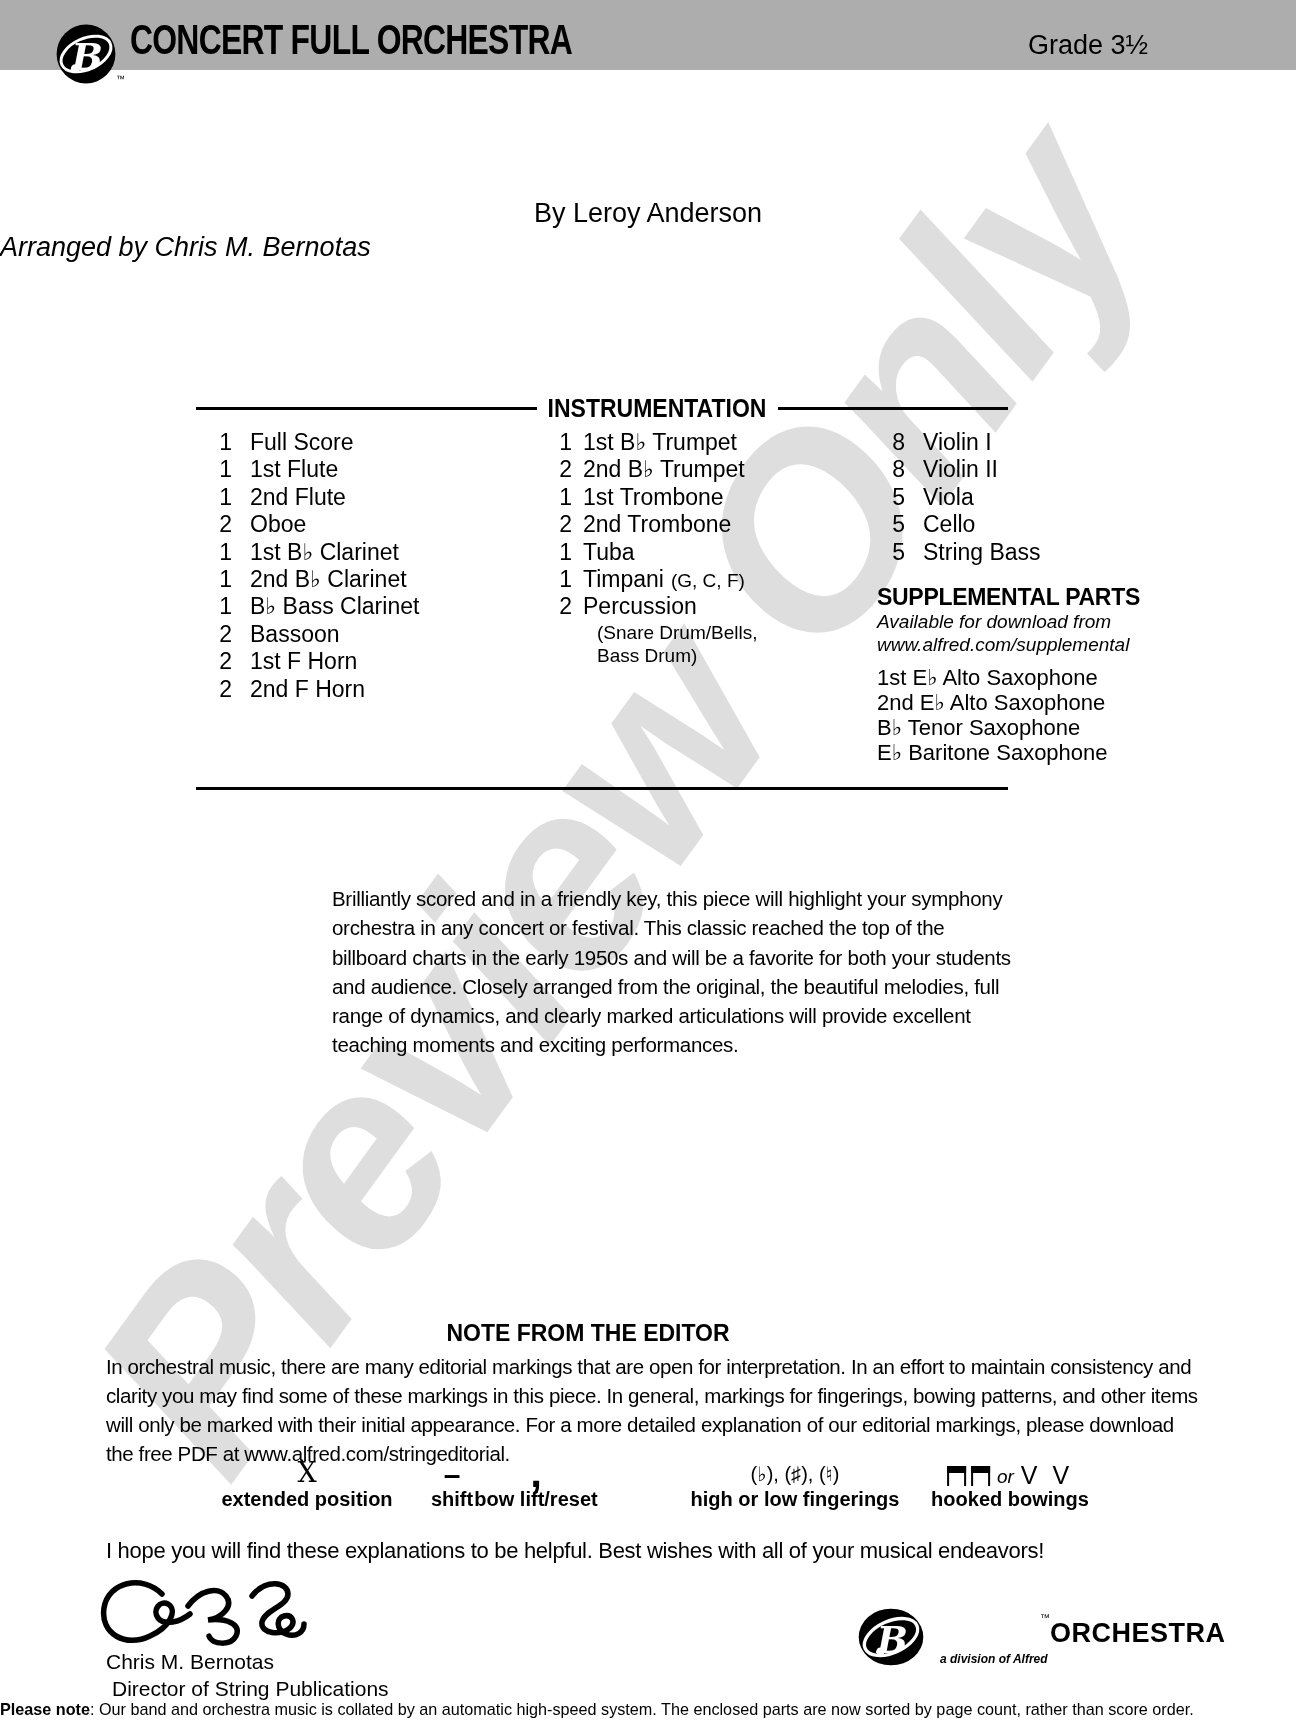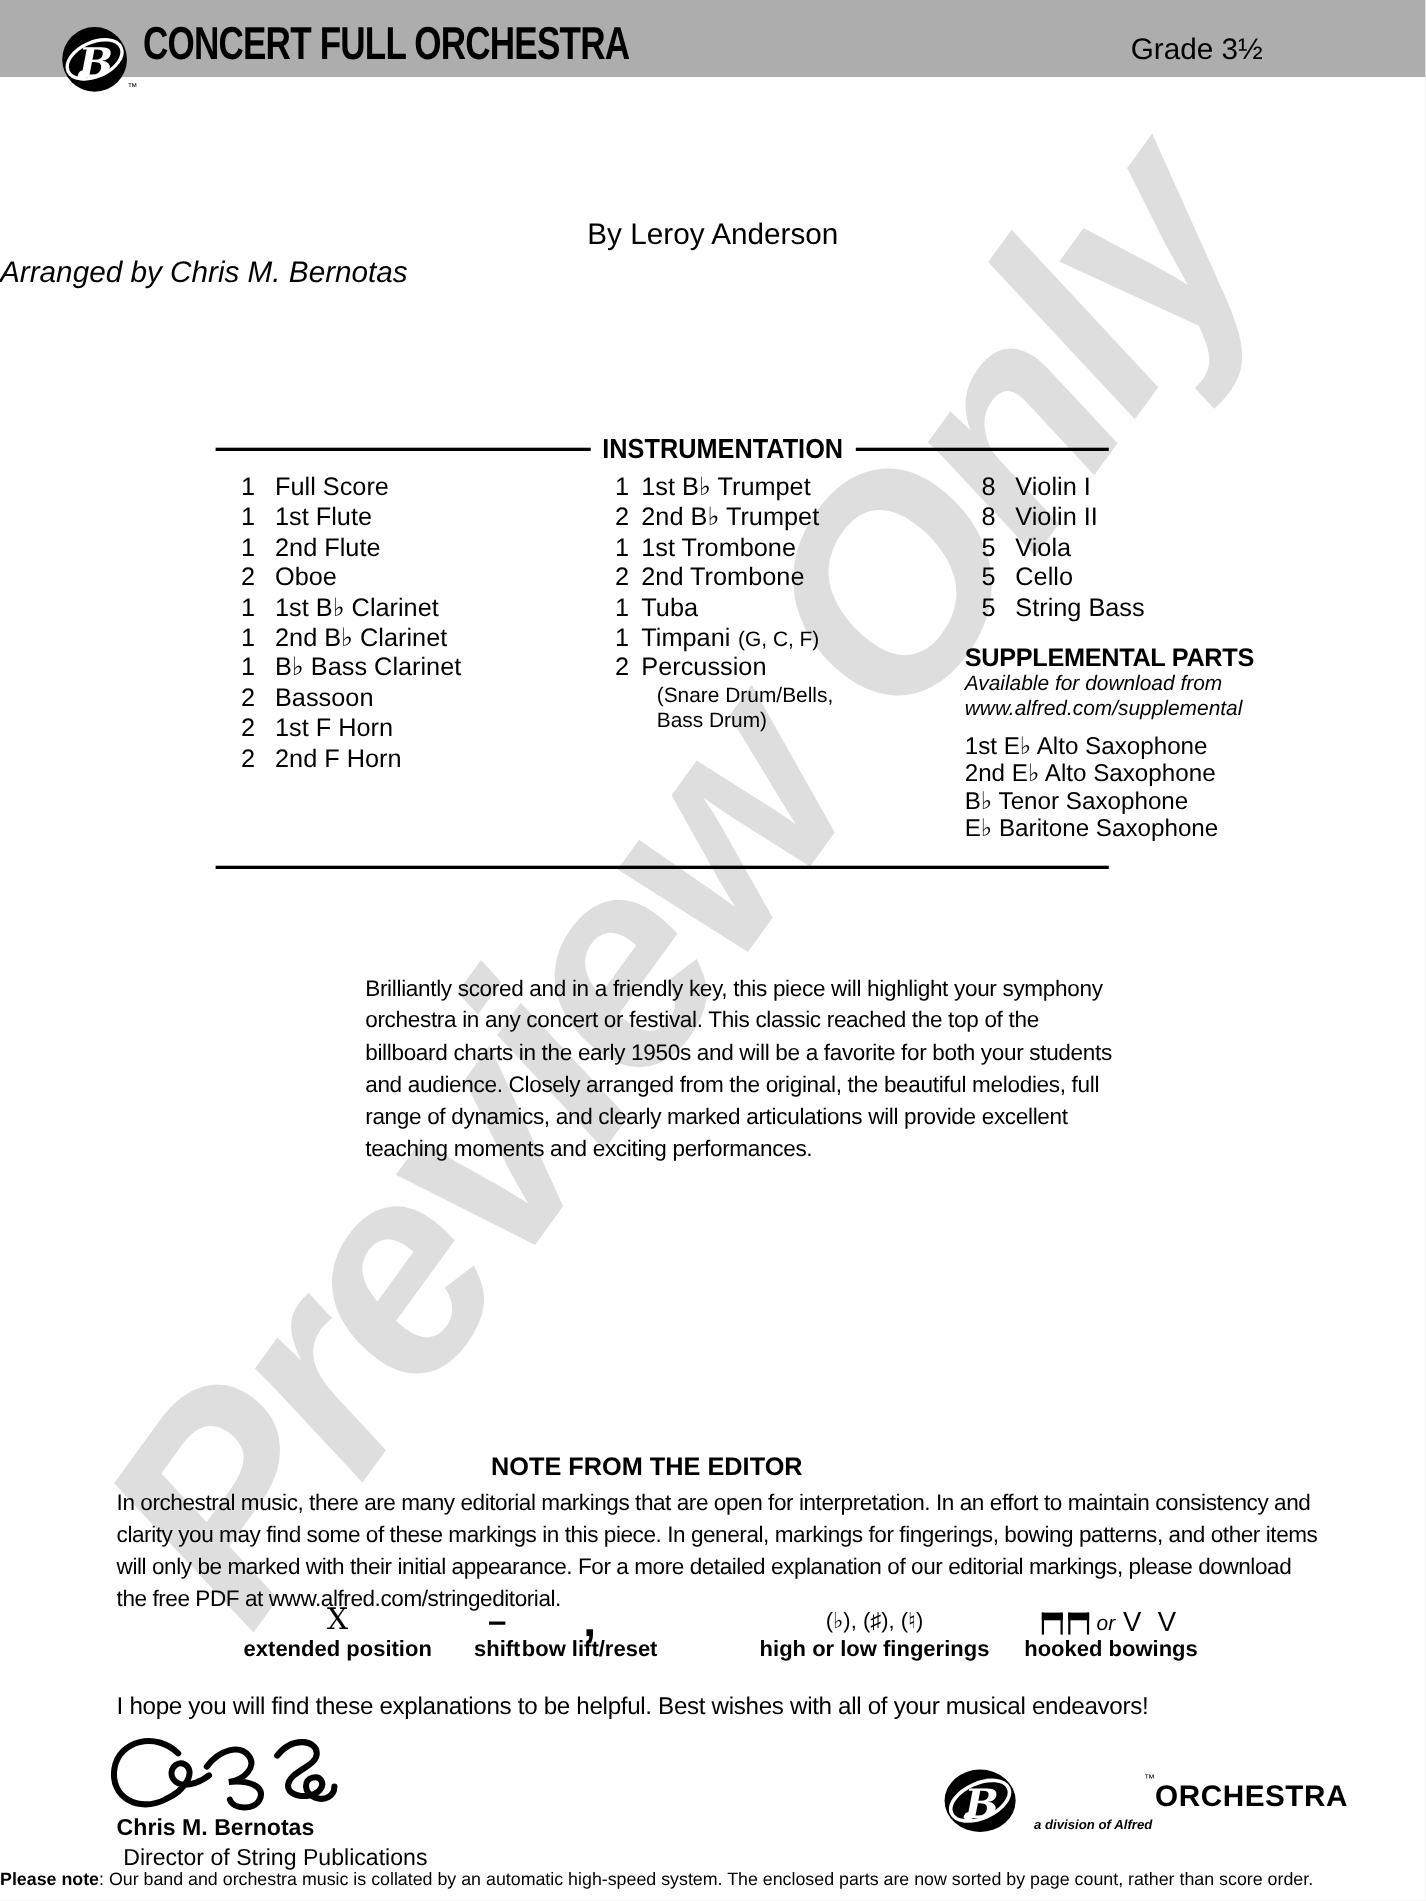--- a/index.html
+++ b/index.html
@@ -59,21 +59,21 @@
   .sym-acc{font-size:20px;line-height:24px;}
   .bows{display:flex;align-items:flex-end;gap:5px;}
   .downbow{display:inline-block;width:15px;height:13px;border-top:7px solid #000;
         border-left:2px solid #000;border-right:2px solid #000;}
   .orword{font-size:19px;font-style:italic;line-height:19px;margin:0 2px;}
   .upbows{font-size:25px;font-weight:400;line-height:22px;letter-spacing:4px;}
   .closing{position:absolute;left:106px;top:1538px;font-size:22px;letter-spacing:-0.3px;}
 
   
   .sig{position:absolute;left:92px;top:1572px;}
-  .sig-name{position:absolute;left:106px;top:1650px;font-size:21px;font-weight:700;}
+  .sig-name{position:absolute;left:106px;top:1650px;font-size:21px;font-weight:400;}
   .sig-title{position:absolute;left:112px;top:1677px;font-size:21px;}
   .pub{position:absolute;left:858px;top:1602px;width:360px;height:80px;}
   .pub-oval{position:absolute;left:0;top:6px;}
   .pub-script{position:absolute;left:48px;top:-4px;font-family:"DejaVu Serif",serif;font-style:italic;
         font-weight:700;font-size:46px;white-space:nowrap;}
   .pub-tm{position:absolute;left:182px;top:10px;font-size:10px;}
   .pub-word{position:absolute;left:192px;top:16px;font-size:27px;font-weight:700;letter-spacing:0.5px;}
   .pub-div{position:absolute;left:82px;top:50px;font-size:12px;font-weight:700;font-style:italic;}
   .footer{position:absolute;left:0;top:1700px;width:1296px;text-align:left;font-size:16.2px;}
   .footer b{font-weight:700;}

